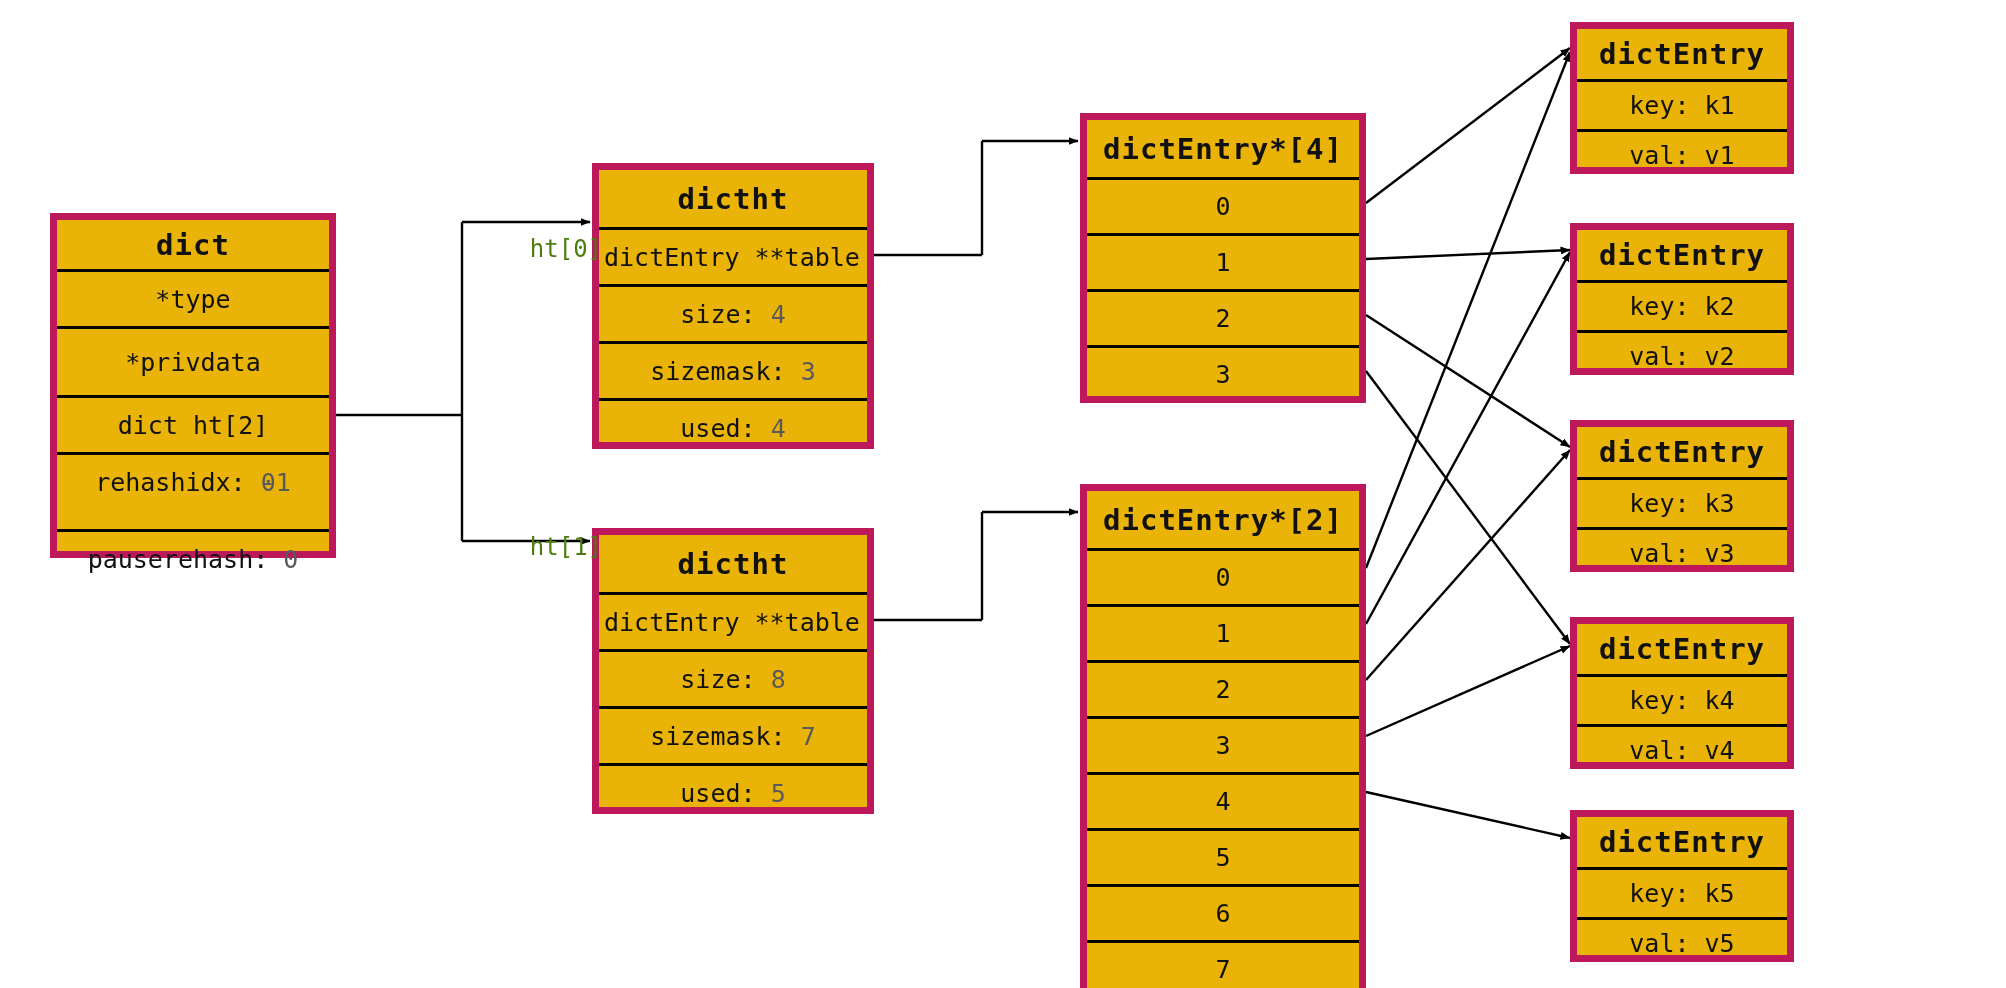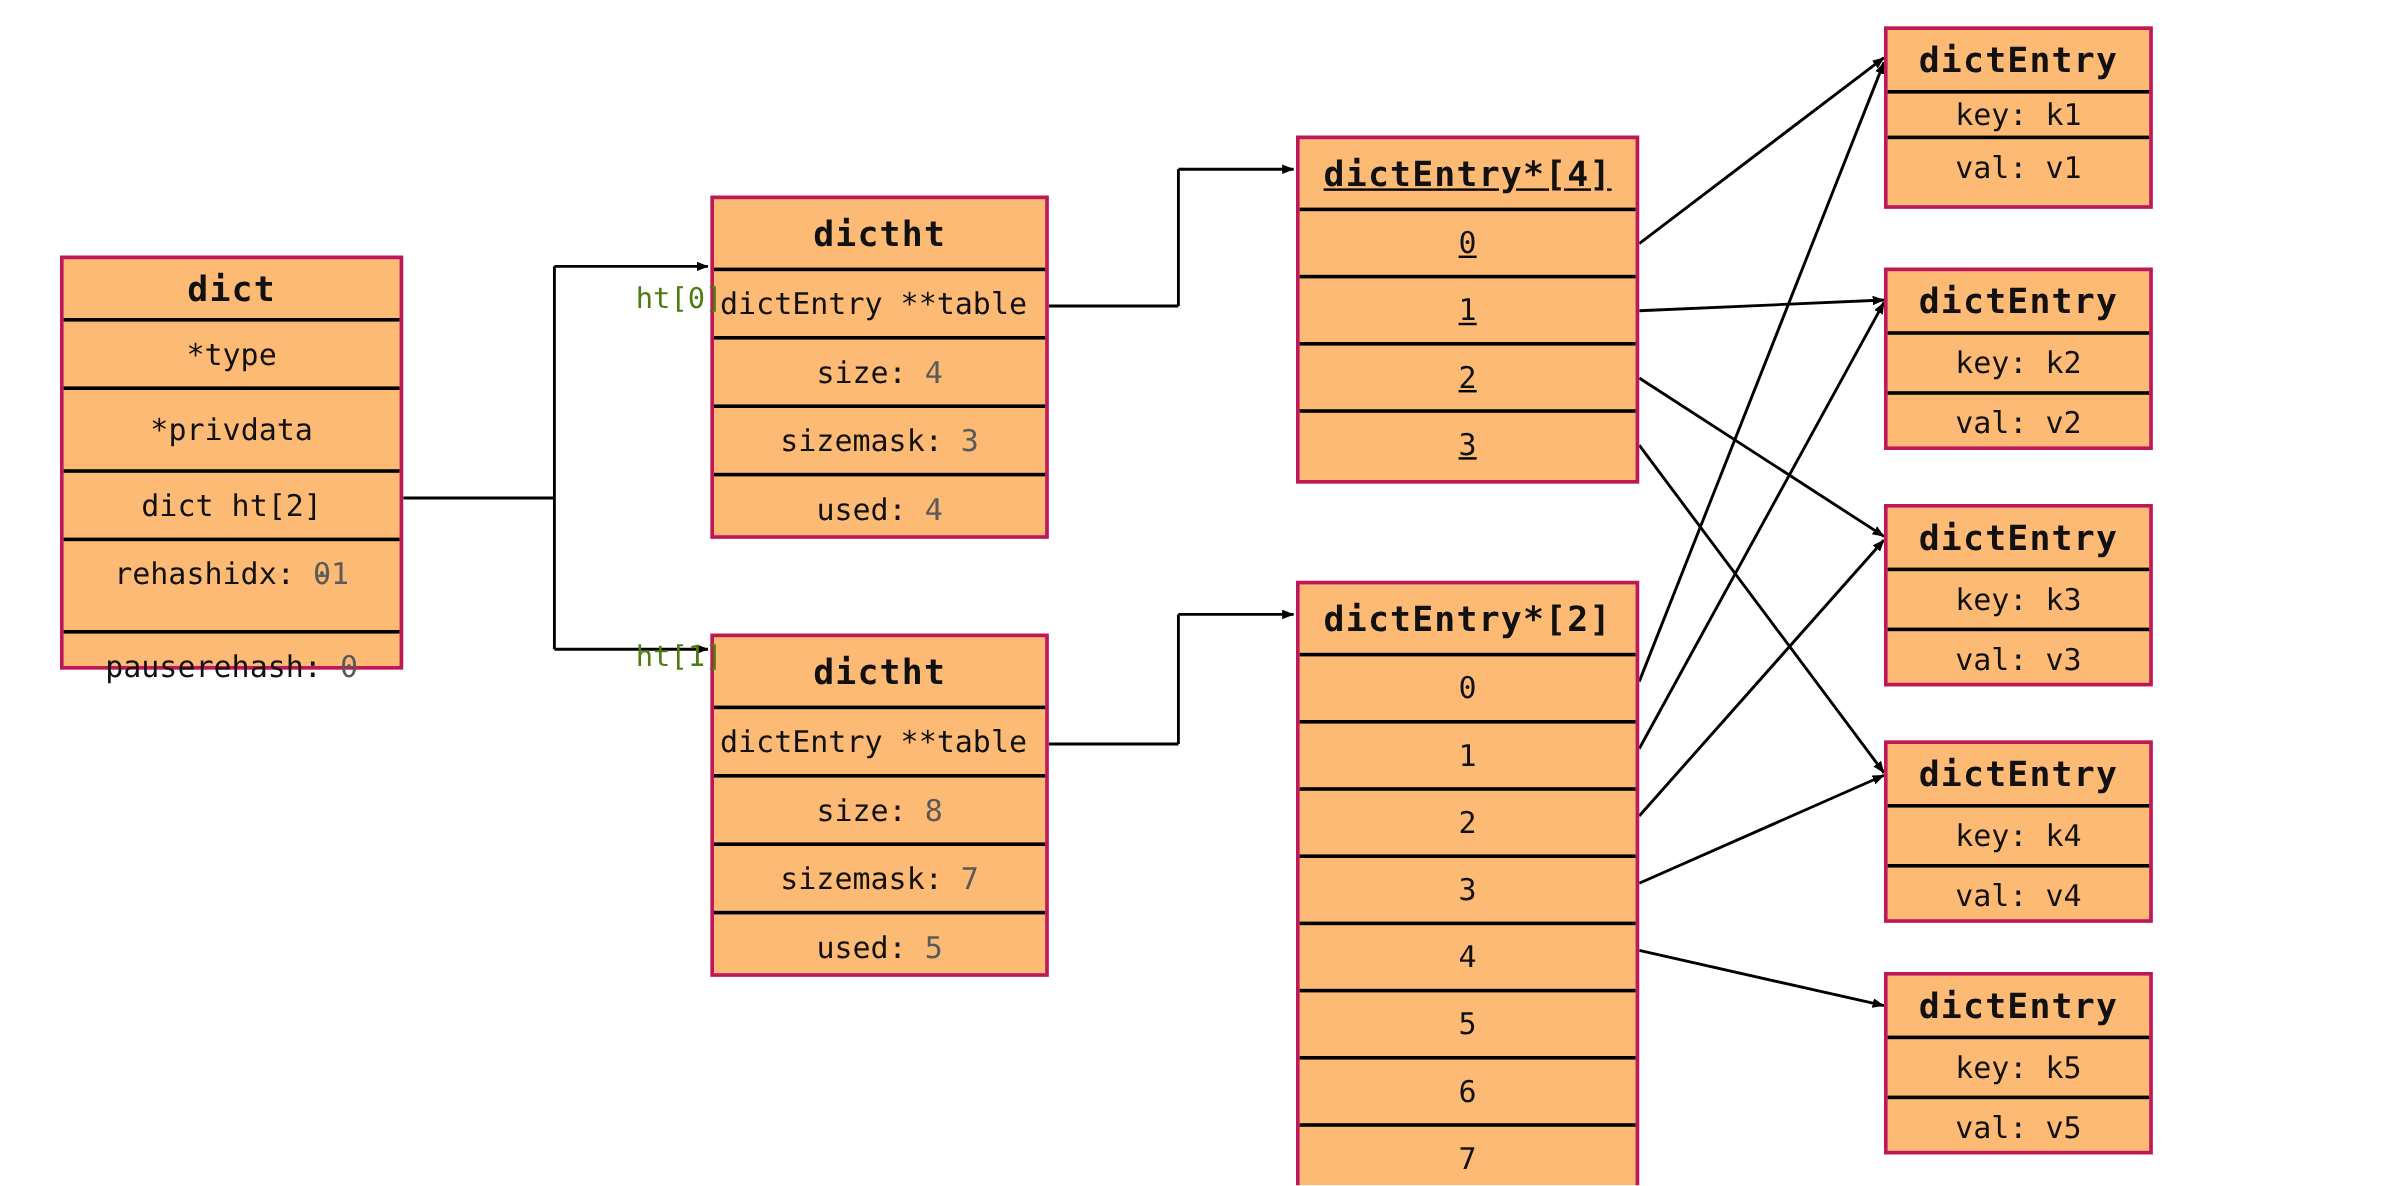--- a/index.html
+++ b/index.html
@@ -18,22 +18,22 @@
   svg.wires {
     position: absolute;
     left: 0;
     top: 0;
     width: 2006px;
     height: 988px;
     pointer-events: none;
   }
   .box {
     position: absolute;
-    border: 3px solid #be185d;
-    background: #fdba74;
+    border: 7px solid #be185d;
+    background: #eab308;
     box-sizing: border-box;
     z-index: 5;
   }
   .row {
     border-top: 3px solid #000000;
     box-sizing: border-box;
     display: flex;
     align-items: center;
     justify-content: center;
     white-space: pre;
@@ -170,21 +170,21 @@
       <span>size: </span><span class="num">8</span>
     </div>
     <div class="row" style="height:57px;">
       <span>sizemask: </span><span class="num">7</span>
     </div>
     <div class="row" style="height:57px;">
       <span>used: </span><span class="num">5</span>
     </div>
   </div>
 
-  <div class="box" style="left:1080px; top:113px; width:286px; height:290px;text-decoration:underline;">
+  <div class="box" style="left:1080px; top:113px; width:286px; height:290px;">
     <div class="row hdr" style="height:57px;">
       <span>dictEntry*[4]</span>
     </div>
     <div class="row" style="height:56px;">
       <span>0</span>
     </div>
     <div class="row" style="height:56px;">
       <span>1</span>
     </div>
     <div class="row" style="height:56px;">
@@ -222,21 +222,21 @@
     </div>
     <div class="row" style="height:56px;">
       <span>7</span>
     </div>
   </div>
 
   <div class="box" style="left:1570px; top:22px; width:224px; height:152px;">
     <div class="row hdr" style="height:50px;">
       <span>dictEntry</span>
     </div>
-    <div class="row" style="height:38px;">
+    <div class="row" style="height:50px;">
       <span>key: k1</span>
     </div>
     <div class="row" style="height:50px;">
       <span>val: v1</span>
     </div>
   </div>
 
   <div class="box" style="left:1570px; top:223px; width:224px; height:152px;">
     <div class="row hdr" style="height:50px;">
       <span>dictEntry</span>

